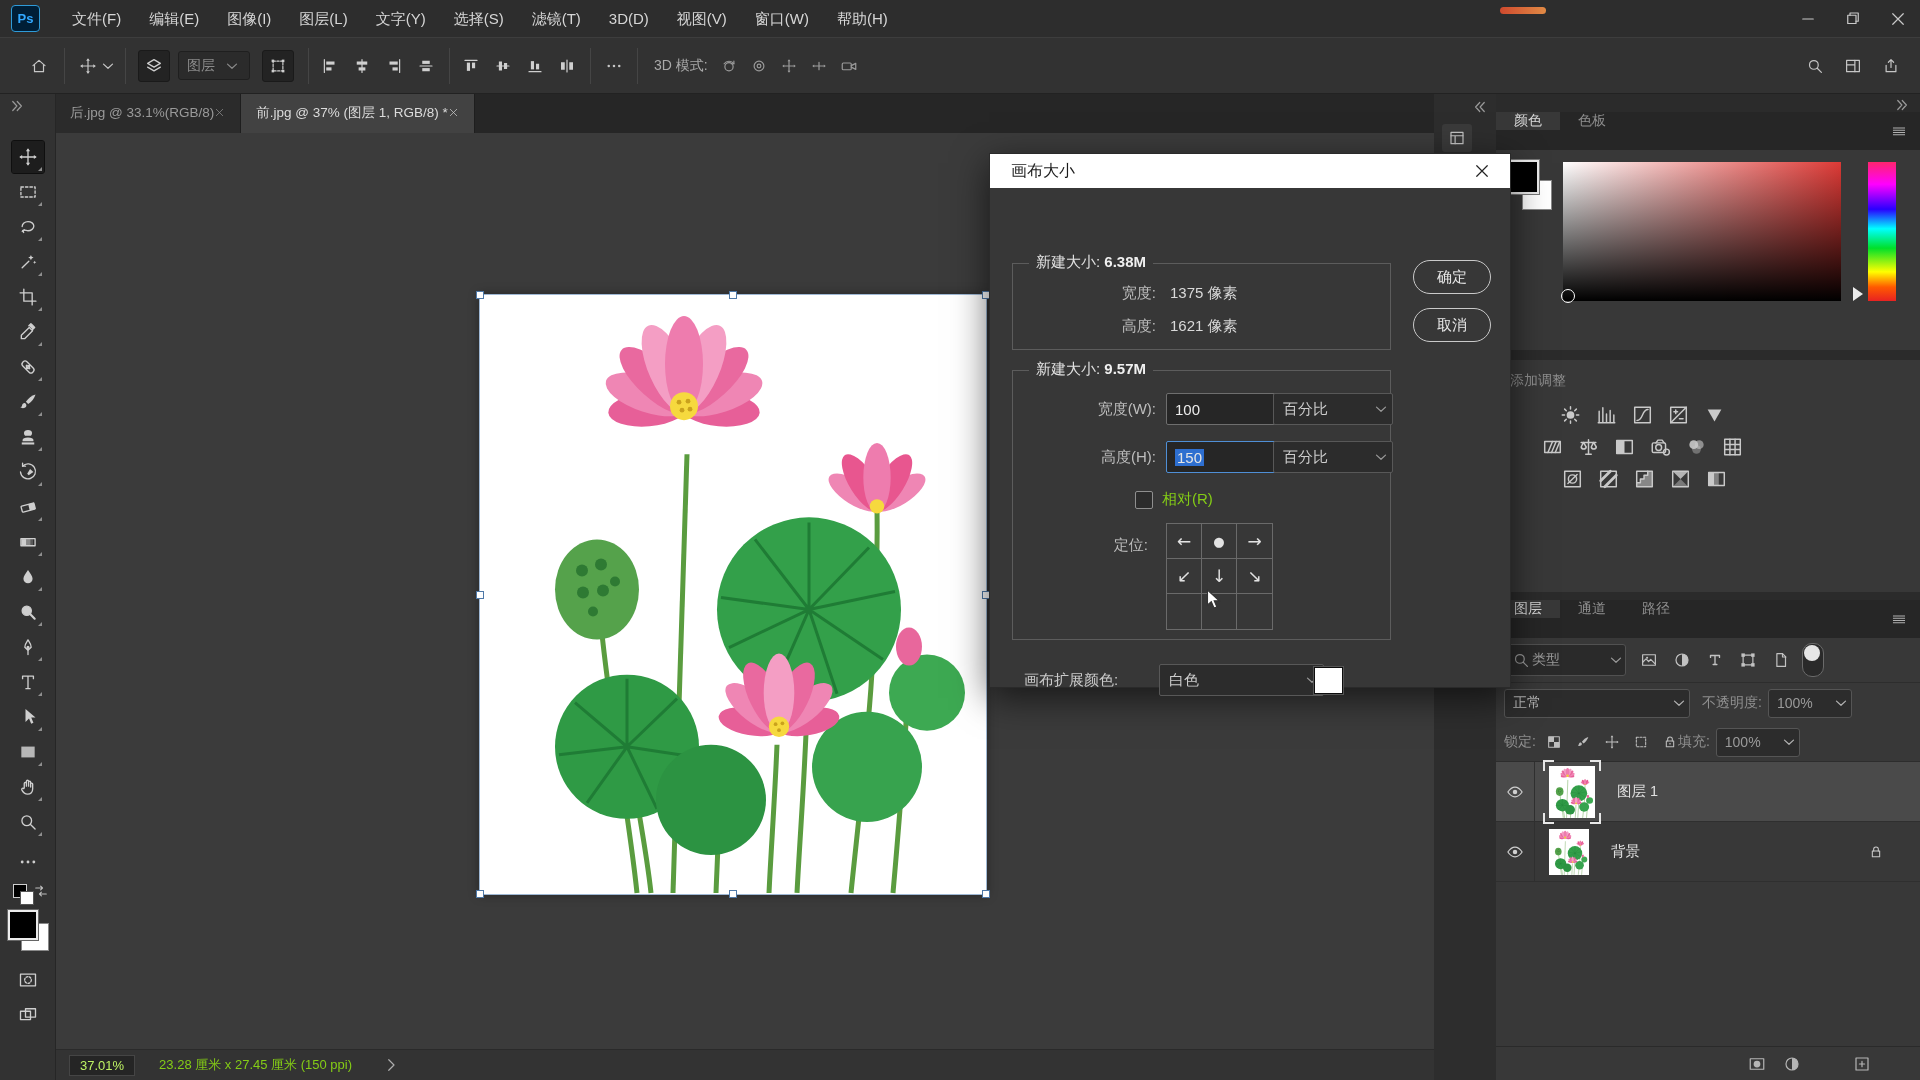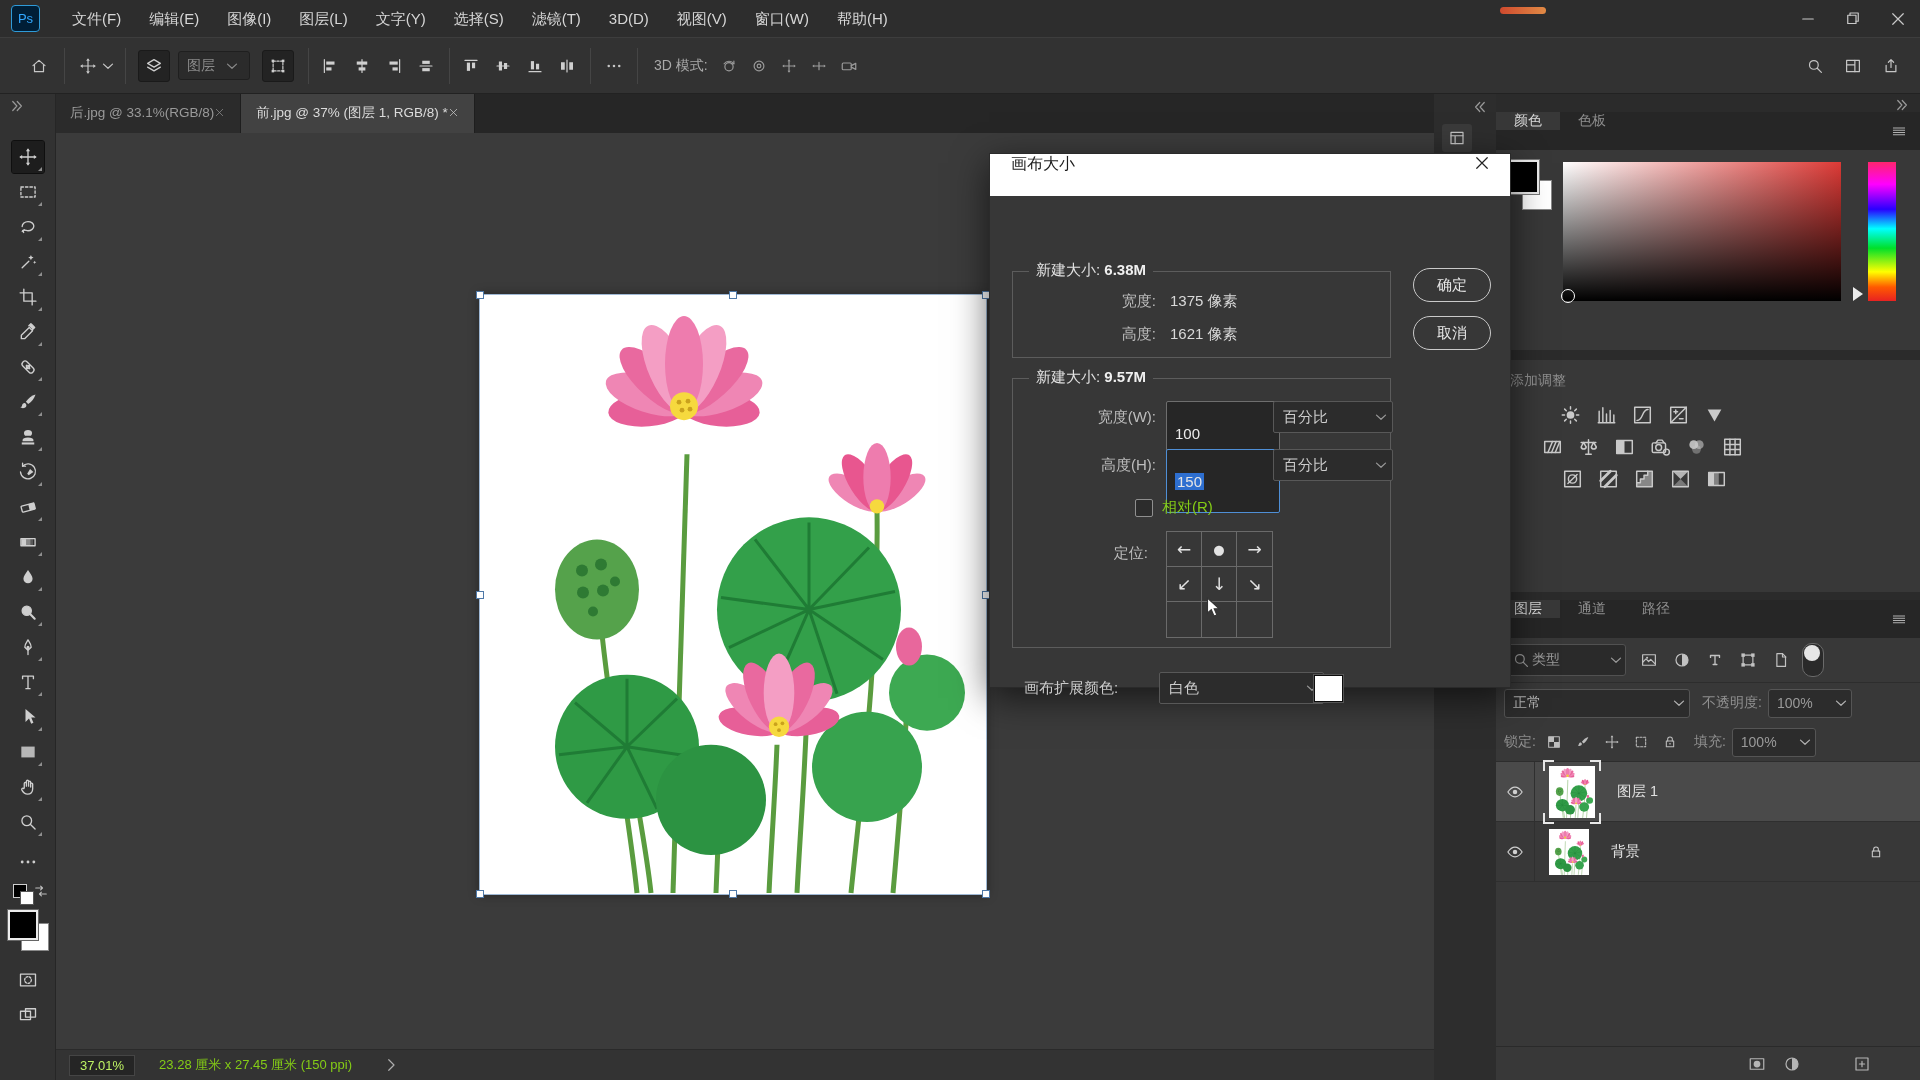--- a/index.html
+++ b/index.html
@@ -5,21 +5,21 @@
   html,body{margin:0;padding:0;background:#111;}
   #app{position:relative;width:1920px;height:1080px;background:#2d2d2d;overflow:hidden;
        font-family:"Liberation Sans","DejaVu Sans",sans-serif;color:#cfcfcf;font-size:15px;
        -webkit-font-smoothing:antialiased;}
   .ic{display:block}
   .ic svg{display:block}
   .sep{width:1px;height:36px;background:#454545;align-self:center}
   
   #titlebar{position:absolute;left:0;top:0;width:1920px;height:37px;background:#2d2d2d;display:flex;align-items:center;z-index:30}
   .ps-logo{width:27px;height:25px;margin:0 18px 0 11px;background:#001e36;color:#31a8ff;border:1px solid #2f9bd8;border-radius:4px;
-           font-weight:normal;font-size:13px;display:flex;align-items:center;justify-content:center;flex:none}
+           font-weight:bold;font-size:13px;display:flex;align-items:center;justify-content:center;flex:none}
   .menu-item{padding:0 14px;height:37px;line-height:37px;font-size:15px;color:#d6d6d6;cursor:default}
   .progress-pill{position:absolute;left:1500px;top:7px;width:46px;height:7px;border-radius:4px;
                  background:linear-gradient(90deg,#cf4a2e,#e08a45)}
   .win-btns{position:absolute;right:0;top:0;height:37px;display:flex;align-items:center}
   .win-btn{width:45px;height:37px;display:flex;align-items:center;justify-content:center;color:#c9c9c9}
   
   #optionsbar{position:absolute;left:0;top:37px;width:1920px;height:55px;background:#323232;
               border-top:1px solid #3d3d3d;border-bottom:1px solid #222;display:flex;align-items:center;z-index:29}
   .opt-ic{color:#c6c6c6;margin-left:14px}
   .opt-group{display:flex;align-items:center;gap:14px;margin-left:12px}
@@ -118,30 +118,30 @@
   .brk2::before{right:-6px;top:-6px;border-right:2px solid #e8e8e8;border-top:2px solid #e8e8e8}
   .brk2::after{left:-6px;bottom:-6px;border-left:2px solid #e8e8e8;border-bottom:2px solid #e8e8e8}
   .layer-name{margin-left:22px;font-size:14.5px;color:#e0e0e0}
   .layer-lock{margin-left:auto;margin-right:36px;color:#c9c9c9}
   .lp-bottom{position:absolute;left:0;right:0;bottom:0;height:33px;border-top:1px solid #2a2a2a;
              display:flex;align-items:center;justify-content:flex-end;gap:17px;padding-right:14px;color:#b5b5b5}
   .lp-bottom .ic svg{width:18px;height:18px}
   
   #dialog{position:absolute;left:989px;top:153px;width:520px;height:533px;background:#373737;z-index:60;
           box-shadow:0 10px 34px rgba(0,0,0,.6);border:1px solid #2a2a2a}
-  .dlg-title{height:42px;background:#fff;color:#1b1b1b;font-size:16px;display:flex;padding:0 21px}
+  .dlg-title{height:34px;background:#fff;color:#1b1b1b;font-size:16px;display:flex;align-items:center;padding:0 21px}
   .dlg-close{margin-left:auto;color:#222}
   .dlg-body{position:relative;height:491px;font-size:15px}
   .gbox{position:absolute;border:1px solid #5c5c5c}
   .gbox-legend{position:absolute;top:-11px;left:16px;background:#373737;padding:0 7px;color:#e2e2e2;white-space:nowrap}
   .gbox-legend b{color:#f0f0f0;font-weight:bold}
   .dlg-lab{position:absolute;color:#bdbdbd;text-align:right}
   .dlg-val{position:absolute;color:#d9d9d9}
   .dlg-input{position:absolute;width:96px;height:30px;background:#262626;border:1px solid #6e6e6e;border-radius:2px;
-             display:flex;align-items:center;padding:16px 8px;color:#ececec}
+             display:flex;align-items:center;padding:0 8px;color:#ececec}
   .dlg-input.focused{border-color:#4f8fd6}
   .sel-text{background:#2e6fd0;color:#e5e5e5;padding:0 2px}
   .dlg-dd{position:absolute;width:100px;height:30px;background:#2c2c2c;border:1px solid #585858;border-radius:2px;
           display:flex;align-items:center;padding:0 9px;color:#cccccc}
   .dlg-dd .dd-val{flex:1}
   .checkbox{position:absolute;width:16px;height:16px;background:#2c2c2c;border:1px solid #8f8f8f;border-radius:2px}
   #anchor-grid{position:absolute;left:176px;top:335px;width:105px;height:105px;display:grid;
                grid-template-columns:repeat(3,1fr);grid-template-rows:repeat(3,1fr);border:1px solid #6a6a6a}
   .anchor-cell{border-right:1px solid #6a6a6a;border-bottom:1px solid #6a6a6a;display:flex;align-items:center;justify-content:center;
                color:#e2e2e2;font-size:17px;font-family:"DejaVu Sans",sans-serif}
@@ -976,21 +976,21 @@
               </svg>
             </span>
             <span class="ic">
               <svg viewBox="0 0 24 24" width="16" height="16" fill="none" stroke="currentColor" stroke-width="1.6" stroke-linecap="round" stroke-linejoin="round">
                 <rect x="6.5" y="10.5" width="11" height="8.5"></rect>
                 <path d="M8.5 10.5V8a3.5 3.5 0 0 1 7 0v2.5"></path>
                 <circle cx="12" cy="14.8" r="1.2" fill="currentColor" stroke="none"></circle>
               </svg>
             </span>
           </span>
-        <span class="dim-label" style="margin-left:16px">填充:</span>
+        <span class="dim-label" style="">填充:</span>
         <span class="dd" style="width:66px;margin-left:6px">
           <span class="dd-val" style="color:#9a9a9a">100%</span>
           <span class="ic" style="width:11px">
               <svg viewBox="0 0 24 24" width="18" height="18" fill="none" stroke="currentColor" stroke-width="1.6" stroke-linecap="round" stroke-linejoin="round">
                 <path d="M6 9.5l6 5.5 6-5.5"></path>
               </svg>
             </span>
         </span>
       </div>
 

